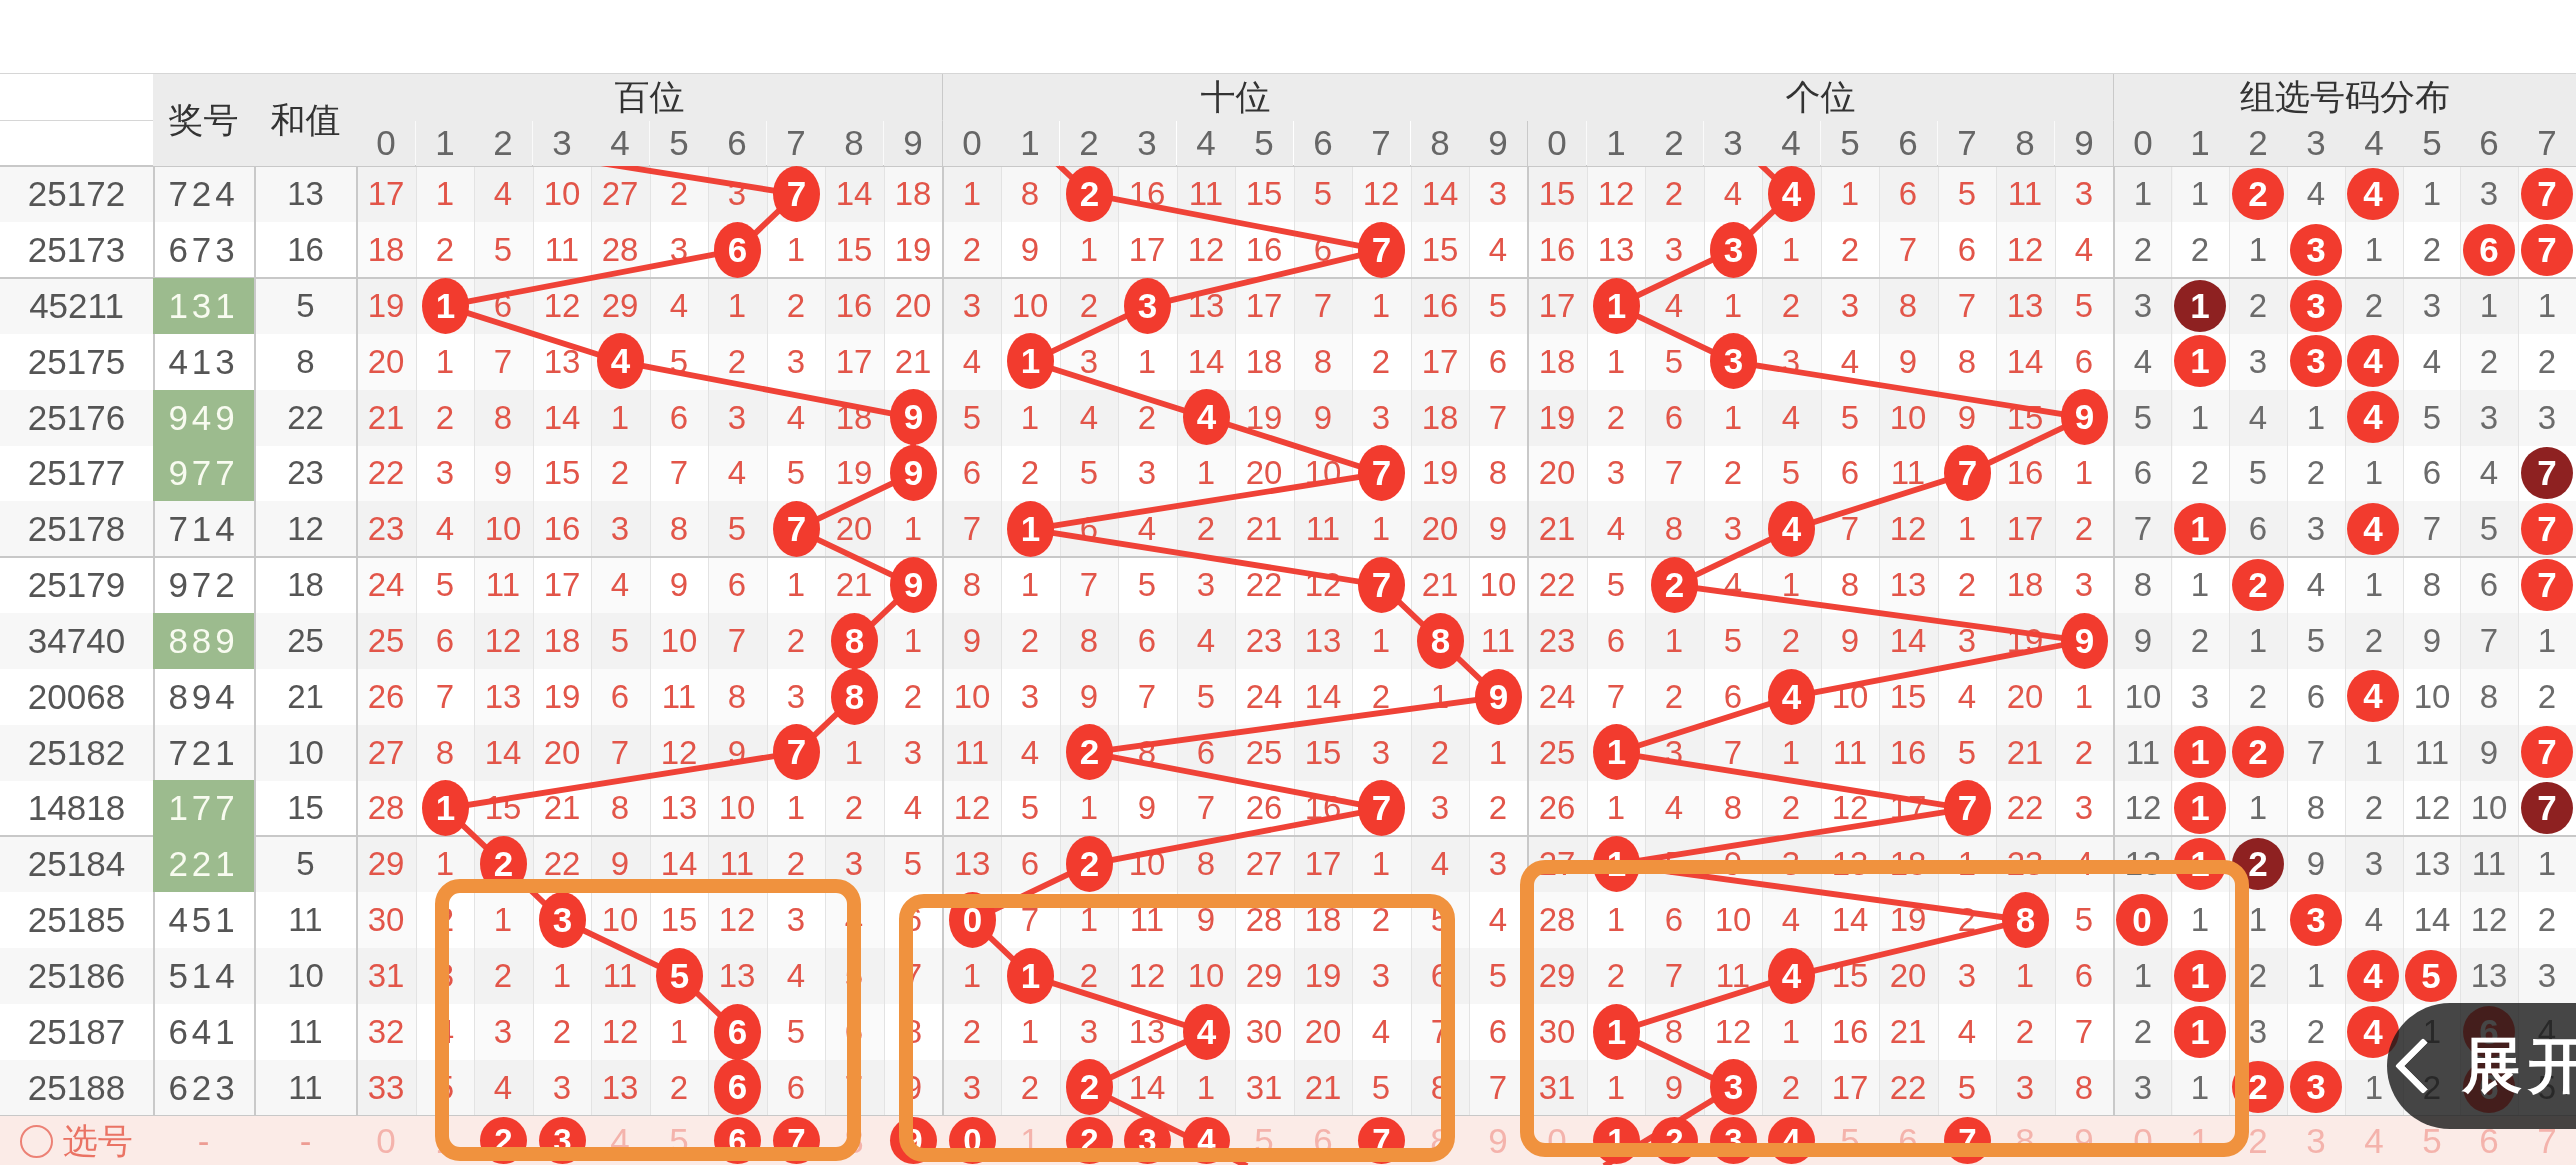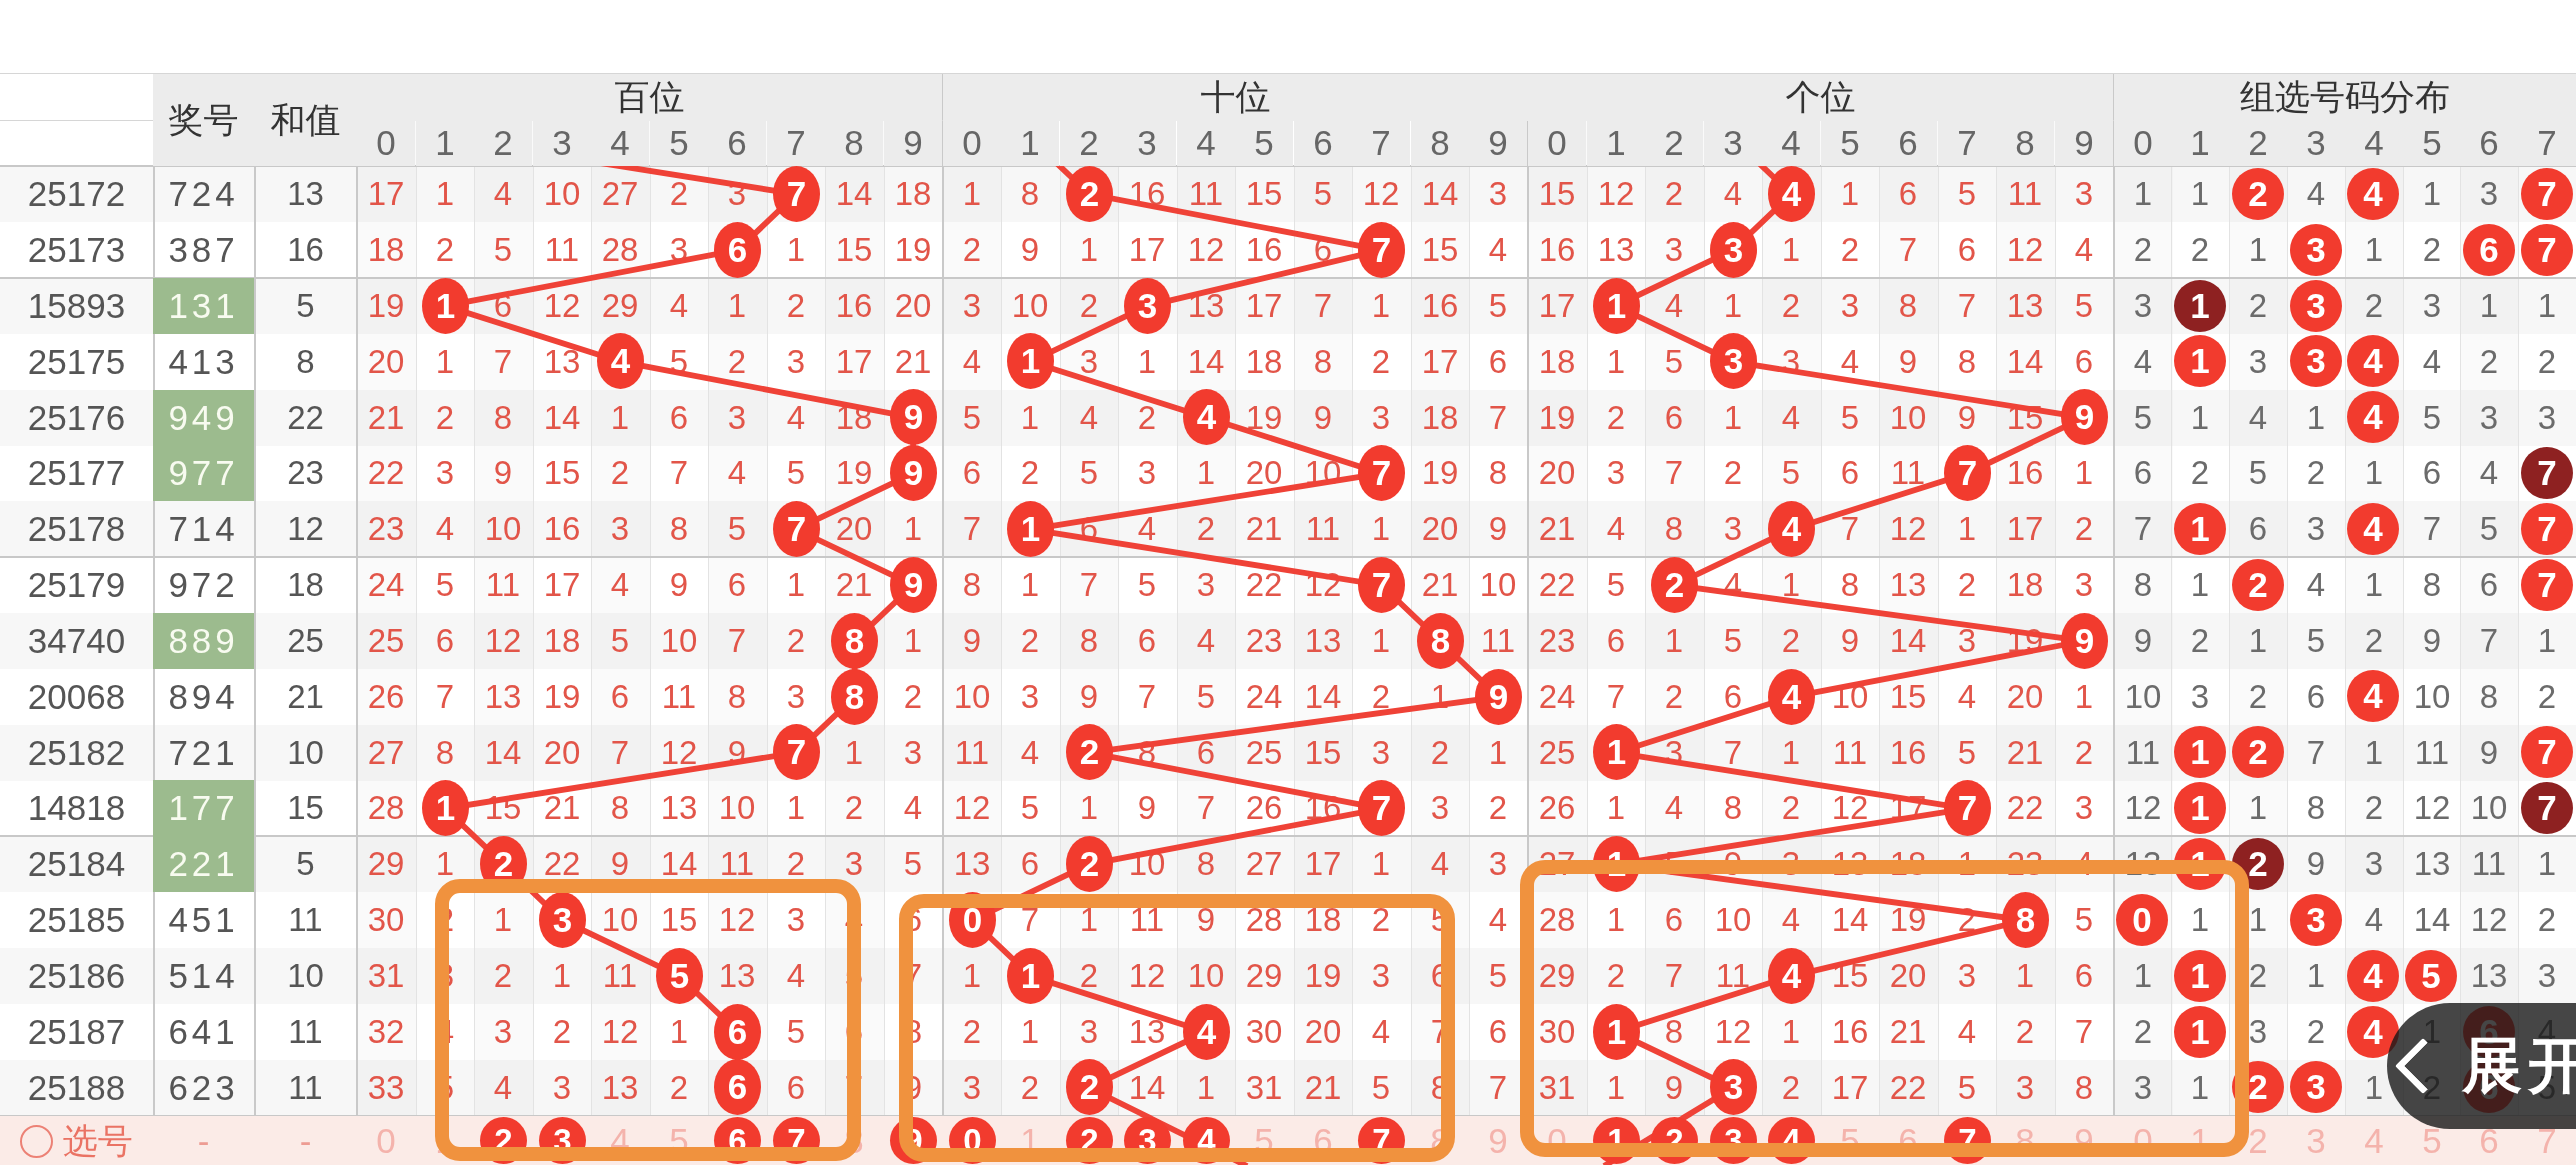--- a/index.html
+++ b/index.html
@@ -171,21 +171,21 @@
       <div class="cell miss" style="left: 1879px; top: 166px; width: 58px; height: 56px; color: rgb(226, 85, 73);">6</div>
       <div class="cell miss" style="left: 1938px; top: 166px; width: 58px; height: 56px; color: rgb(226, 85, 73);">5</div>
       <div class="cell miss" style="left: 1996px; top: 166px; width: 58px; height: 56px; color: rgb(226, 85, 73);">11</div>
       <div class="cell miss" style="left: 2055px; top: 166px; width: 58px; height: 56px; color: rgb(226, 85, 73);">3</div>
       <div class="cell miss" style="left: 2114px; top: 166px; width: 58px; height: 56px; color: rgb(107, 107, 107);">1</div>
       <div class="cell miss" style="left: 2171px; top: 166px; width: 58px; height: 56px; color: rgb(107, 107, 107);">1</div>
       <div class="cell miss" style="left: 2287px; top: 166px; width: 58px; height: 56px; color: rgb(107, 107, 107);">4</div>
       <div class="cell miss" style="left: 2403px; top: 166px; width: 58px; height: 56px; color: rgb(107, 107, 107);">1</div>
       <div class="cell miss" style="left: 2460px; top: 166px; width: 58px; height: 56px; color: rgb(107, 107, 107);">3</div>
       <div class="cell " style="left: 0px; top: 222px; width: 153px; height: 56px; color: rgb(85, 85, 85); font-size: 35px;">25173</div>
-      <div class="cell " style="left: 153px; top: 222px; width: 101px; height: 56px; color: rgb(85, 85, 85); font-size: 35px; letter-spacing: 3.9px;">387</div>
+      <div class="cell " style="left: 153px; top: 222px; width: 101px; height: 56px; color: rgb(85, 85, 85); font-size: 35px; letter-spacing: 3.9px;">673</div>
       <div class="cell " style="left: 254px; top: 222px; width: 103px; height: 56px; color: rgb(85, 85, 85); font-size: 33px;">16</div>
       <div class="cell miss" style="left: 357px; top: 222px; width: 58px; height: 56px; color: rgb(226, 85, 73);">18</div>
       <div class="cell miss" style="left: 416px; top: 222px; width: 58px; height: 56px; color: rgb(226, 85, 73);">2</div>
       <div class="cell miss" style="left: 474px; top: 222px; width: 58px; height: 56px; color: rgb(226, 85, 73);">5</div>
       <div class="cell miss" style="left: 533px; top: 222px; width: 58px; height: 56px; color: rgb(226, 85, 73);">11</div>
       <div class="cell miss" style="left: 591px; top: 222px; width: 58px; height: 56px; color: rgb(226, 85, 73);">28</div>
       <div class="cell miss" style="left: 650px; top: 222px; width: 58px; height: 56px; color: rgb(226, 85, 73);">3</div>
       <div class="cell miss" style="left: 767px; top: 222px; width: 58px; height: 56px; color: rgb(226, 85, 73);">1</div>
       <div class="cell miss" style="left: 825px; top: 222px; width: 58px; height: 56px; color: rgb(226, 85, 73);">15</div>
       <div class="cell miss" style="left: 884px; top: 222px; width: 58px; height: 56px; color: rgb(226, 85, 73);">19</div>
@@ -205,21 +205,21 @@
       <div class="cell miss" style="left: 1821px; top: 222px; width: 58px; height: 56px; color: rgb(226, 85, 73);">2</div>
       <div class="cell miss" style="left: 1879px; top: 222px; width: 58px; height: 56px; color: rgb(226, 85, 73);">7</div>
       <div class="cell miss" style="left: 1938px; top: 222px; width: 58px; height: 56px; color: rgb(226, 85, 73);">6</div>
       <div class="cell miss" style="left: 1996px; top: 222px; width: 58px; height: 56px; color: rgb(226, 85, 73);">12</div>
       <div class="cell miss" style="left: 2055px; top: 222px; width: 58px; height: 56px; color: rgb(226, 85, 73);">4</div>
       <div class="cell miss" style="left: 2114px; top: 222px; width: 58px; height: 56px; color: rgb(107, 107, 107);">2</div>
       <div class="cell miss" style="left: 2171px; top: 222px; width: 58px; height: 56px; color: rgb(107, 107, 107);">2</div>
       <div class="cell miss" style="left: 2229px; top: 222px; width: 58px; height: 56px; color: rgb(107, 107, 107);">1</div>
       <div class="cell miss" style="left: 2345px; top: 222px; width: 58px; height: 56px; color: rgb(107, 107, 107);">1</div>
       <div class="cell miss" style="left: 2403px; top: 222px; width: 58px; height: 56px; color: rgb(107, 107, 107);">2</div>
-      <div class="cell " style="left: 0px; top: 278px; width: 153px; height: 56px; color: rgb(85, 85, 85); font-size: 35px;">15893</div>
+      <div class="cell " style="left: 0px; top: 278px; width: 153px; height: 56px; color: rgb(85, 85, 85); font-size: 35px;">45211</div>
       <div class="cell " style="left: 153px; top: 278px; width: 101px; height: 56px; background: rgb(156, 187, 142); color: rgb(248, 251, 240); font-size: 35px; letter-spacing: 3.9px;">131</div>
       <div class="cell " style="left: 254px; top: 278px; width: 103px; height: 56px; color: rgb(85, 85, 85); font-size: 33px;">5</div>
       <div class="cell miss" style="left: 357px; top: 278px; width: 58px; height: 56px; color: rgb(226, 85, 73);">19</div>
       <div class="cell miss" style="left: 474px; top: 278px; width: 58px; height: 56px; color: rgb(226, 85, 73);">6</div>
       <div class="cell miss" style="left: 533px; top: 278px; width: 58px; height: 56px; color: rgb(226, 85, 73);">12</div>
       <div class="cell miss" style="left: 591px; top: 278px; width: 58px; height: 56px; color: rgb(226, 85, 73);">29</div>
       <div class="cell miss" style="left: 650px; top: 278px; width: 58px; height: 56px; color: rgb(226, 85, 73);">4</div>
       <div class="cell miss" style="left: 708px; top: 278px; width: 58px; height: 56px; color: rgb(226, 85, 73);">1</div>
       <div class="cell miss" style="left: 767px; top: 278px; width: 58px; height: 56px; color: rgb(226, 85, 73);">2</div>
       <div class="cell miss" style="left: 825px; top: 278px; width: 58px; height: 56px; color: rgb(226, 85, 73);">16</div>

